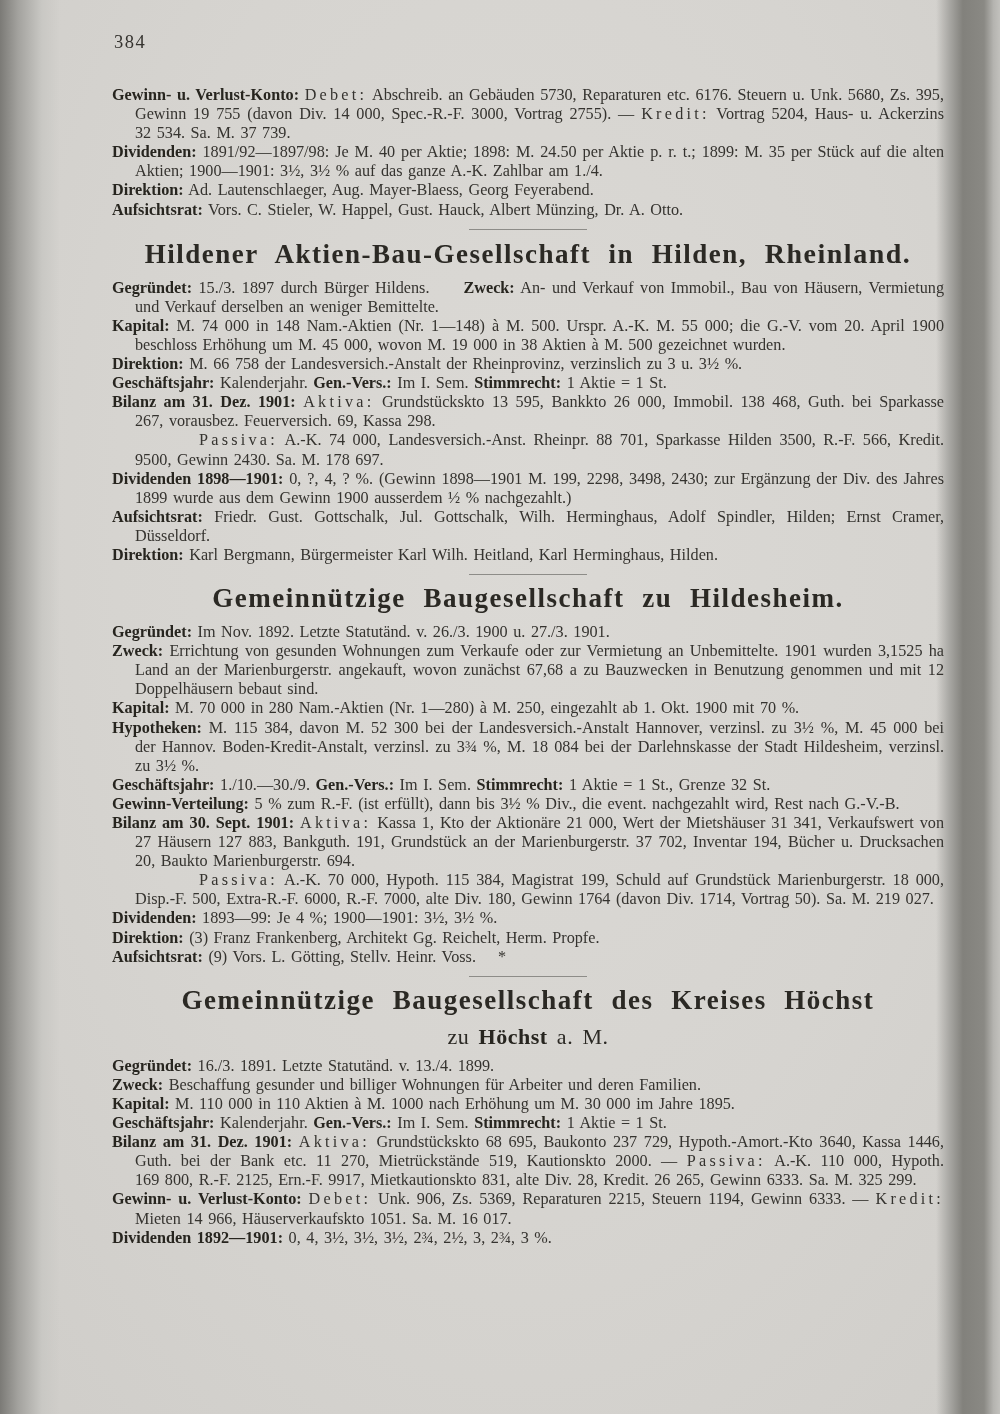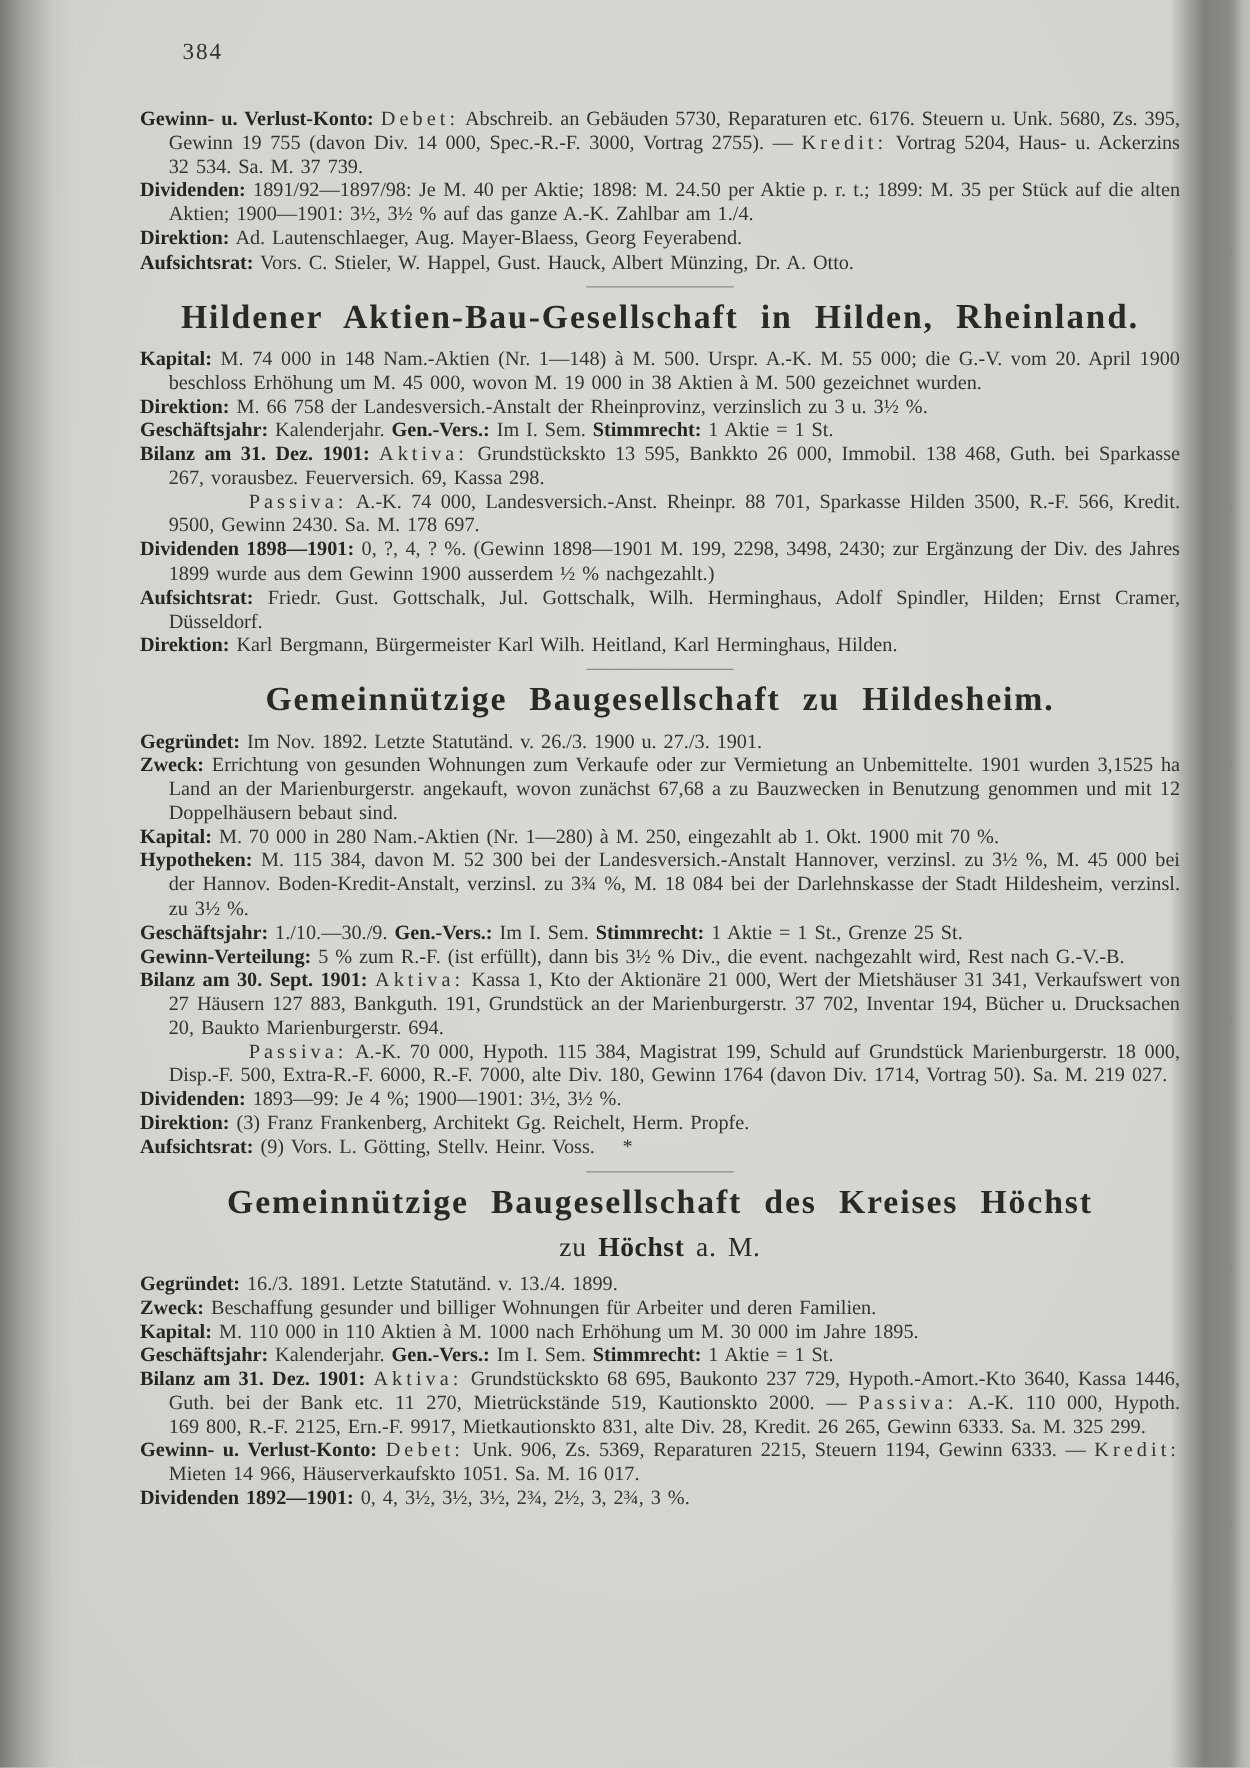--- a/index.html
+++ b/index.html
@@ -11,21 +11,21 @@
   }
   .scan-root { position:absolute; inset:0;
     background:radial-gradient(ellipse at 52% 38%, #dbd9d5 0%, #d6d4d0 55%, #cfcdc9 100%);
   }
   .edge { position:absolute; top:0; bottom:0; pointer-events:none; }
   .edge-left { left:0; width:60px;
     background:linear-gradient(90deg,#7b7a76 0%,#a3a29e 30%,#c9c8c4 70%,rgba(215,213,209,0) 100%); }
   .edge-right { right:0; width:64px;
     background:linear-gradient(90deg, rgba(215,213,209,0) 0%, #aaa9a5 20%, #82817c 42%, #8a8984 75%, #b5b4b0 90%, #c2c1bd 100%); }
   .content { position:absolute; left:112px; top:32px; width:832px; }
-  .page-head { position:relative; height:24px; font-size:17px; letter-spacing:0.4px;margin-left:32px; }
+  .page-head { position:relative; height:24px; font-size:17px; letter-spacing:0.4px; }
   .page-num { position:absolute; left:2px; top:0; font-size:18.5px; letter-spacing:1.5px; }
   .page-title { display:block; text-align:center; }
   #sections { margin-top:30px; }
   p { margin:0; text-align:justify; font-size:16.2px; line-height:19.1px; word-spacing:1.5px; }
   p.hang { padding-left:23px; text-indent:-23px;font-family:Liberation Serif, serif; }
   p.inset { text-indent:64px; }
   .b { font-weight:bold; color:#27251f; }
   .sp { letter-spacing:0.2em; }
   .gap { display:inline-block; height:1px; }
   .divider { width:118px; border-top:1.5px solid #8d8c88; margin:9px auto 7px auto; }
@@ -47,35 +47,36 @@
     <div class="page-head">
       <span class="page-num">384</span>
     </div>
     <div id="sections">
         <p class="hang"><span class="b">Gewinn- u. Verlust-Konto:</span><span> </span><span class="sp">Debet:</span><span> Abschreib. an Gebäuden 5730, Reparaturen etc. 6176. Steuern u. Unk. 5680, Zs. 395, Gewinn 19&nbsp;755 (davon Div. 14&nbsp;000, Spec.-R.-F. 3000, Vortrag 2755). — </span><span class="sp">Kredit:</span><span> Vortrag 5204, Haus- u. Ackerzins 32&nbsp;534.  Sa. M. 37&nbsp;739.</span></p>
         <p class="hang"><span class="b">Dividenden:</span><span> 1891/92—1897/98: Je M. 40 per Aktie; 1898: M. 24.50 per Aktie p. r. t.; 1899: M. 35 per Stück auf die alten Aktien; 1900—1901: 3½, 3½&nbsp;% auf das ganze A.-K.  Zahlbar am 1./4.</span></p>
         <p class="hang"><span class="b">Direktion:</span><span> Ad. Lautenschlaeger, Aug. Mayer-Blaess, Georg Feyerabend.</span></p>
         <p class="hang"><span class="b">Aufsichtsrat:</span><span> Vors. C. Stieler, W. Happel, Gust. Hauck, Albert Münzing, Dr. A. Otto.</span></p>
         <div class="divider"></div>
         <div class="heading"><span>Hildener Aktien-Bau-Gesellschaft in Hilden, </span><span class="small">Rheinland.</span></div>
+        <p class="hang"><span class="b">Gegründet:</span><span> 15./3. 1897 durch Bürger Hildens.</span><span class="gap" style="width: 34px;"></span><span class="b">Zweck:</span><span> An- und Verkauf von Immobil., Bau von Häusern, Vermietung und Verkauf derselben an weniger Bemittelte.</span></p>
         <p class="hang"><span class="b">Kapital:</span><span> M. 74&nbsp;000 in 148 Nam.-Aktien (Nr. 1—148) à M. 500.  Urspr. A.-K. M. 55&nbsp;000; die G.-V. vom 20. April 1900 beschloss Erhöhung um M. 45&nbsp;000, wovon M. 19&nbsp;000 in 38 Aktien à M. 500 gezeichnet wurden.</span></p>
         <p class="hang"><span class="b">Direktion:</span><span> M. 66&nbsp;758 der Landesversich.-Anstalt der Rheinprovinz, verzinslich zu 3 u. 3½&nbsp;%.</span></p>
         <p class="hang"><span class="b">Geschäftsjahr:</span><span> Kalenderjahr.  </span><span class="b">Gen.-Vers.:</span><span> Im I. Sem.  </span><span class="b">Stimmrecht:</span><span> 1 Aktie = 1 St.</span></p>
         <p class="hang"><span class="b">Bilanz am 31. Dez. 1901:</span><span> </span><span class="sp">Aktiva:</span><span> Grundstückskto 13&nbsp;595, Bankkto 26&nbsp;000, Immobil. 138&nbsp;468, Guth. bei Sparkasse 267, vorausbez. Feuerversich. 69, Kassa 298.</span></p>
         <p class="hang inset"><span class="sp">Passiva:</span><span> A.-K. 74&nbsp;000, Landesversich.-Anst. Rheinpr. 88&nbsp;701, Sparkasse Hilden 3500, R.-F. 566, Kredit. 9500, Gewinn 2430.  Sa. M. 178&nbsp;697.</span></p>
         <p class="hang"><span class="b">Dividenden 1898—1901:</span><span> 0, ?, 4, ?&nbsp;%.  (Gewinn 1898—1901 M. 199, 2298, 3498, 2430; zur Ergänzung der Div. des Jahres 1899 wurde aus dem Gewinn 1900 ausserdem ½&nbsp;% nachgezahlt.)</span></p>
         <p class="hang"><span class="b">Aufsichtsrat:</span><span> Friedr. Gust. Gottschalk, Jul. Gottschalk, Wilh. Herminghaus, Adolf Spindler, Hilden; Ernst Cramer, Düsseldorf.</span></p>
         <p class="hang"><span class="b">Direktion:</span><span> Karl Bergmann, Bürgermeister Karl Wilh. Heitland, Karl Herminghaus, Hilden.</span></p>
         <div class="divider"></div>
         <div class="heading"><span>Gemeinnützige Baugesellschaft zu Hildesheim.</span></div>
         <p class="hang"><span class="b">Gegründet:</span><span> Im Nov. 1892.  Letzte Statutänd. v. 26./3. 1900 u. 27./3. 1901.</span></p>
         <p class="hang"><span class="b">Zweck:</span><span> Errichtung von gesunden Wohnungen zum Verkaufe oder zur Vermietung an Unbemittelte.  1901 wurden 3,1525 ha Land an der Marienburgerstr. angekauft, wovon zunächst 67,68 a zu Bauzwecken in Benutzung genommen und mit 12 Doppelhäusern bebaut sind.</span></p>
         <p class="hang"><span class="b">Kapital:</span><span> M. 70&nbsp;000 in 280 Nam.-Aktien (Nr. 1—280) à M. 250, eingezahlt ab 1. Okt. 1900 mit 70&nbsp;%.</span></p>
         <p class="hang"><span class="b">Hypotheken:</span><span> M. 115&nbsp;384, davon M. 52&nbsp;300 bei der Landesversich.-Anstalt Hannover, verzinsl. zu 3½&nbsp;%, M. 45&nbsp;000 bei der Hannov. Boden-Kredit-Anstalt, verzinsl. zu 3¾&nbsp;%, M. 18&nbsp;084 bei der Darlehnskasse der Stadt Hildesheim, verzinsl. zu 3½&nbsp;%.</span></p>
-        <p class="hang"><span class="b">Geschäftsjahr:</span><span> 1./10.—30./9.  </span><span class="b">Gen.-Vers.:</span><span> Im I. Sem.  </span><span class="b">Stimmrecht:</span><span> 1 Aktie = 1 St., Grenze 25 St.</span></p>
+        <p class="hang"><span class="b">Geschäftsjahr:</span><span> 1./10.—30./9.  </span><span class="b">Gen.-Vers.:</span><span> Im I. Sem.  </span><span class="b">Stimmrecht:</span><span> 1 Aktie = 1 St., Grenze 32 St.</span></p>
         <p class="hang"><span class="b">Gewinn-Verteilung:</span><span> 5&nbsp;% zum R.-F. (ist erfüllt), dann bis 3½&nbsp;% Div., die event. nachgezahlt wird, Rest nach G.-V.-B.</span></p>
         <p class="hang"><span class="b">Bilanz am 30. Sept. 1901:</span><span> </span><span class="sp">Aktiva:</span><span> Kassa 1, Kto der Aktionäre 21&nbsp;000, Wert der Mietshäuser 31&nbsp;341, Verkaufswert von 27 Häusern 127&nbsp;883, Bankguth. 191, Grundstück an der Marienburgerstr. 37&nbsp;702, Inventar 194, Bücher u. Drucksachen 20, Baukto Marienburgerstr. 694.</span></p>
         <p class="hang inset"><span class="sp">Passiva:</span><span> A.-K. 70&nbsp;000, Hypoth. 115&nbsp;384, Magistrat 199, Schuld auf Grundstück Marienburgerstr. 18&nbsp;000, Disp.-F. 500, Extra-R.-F. 6000, R.-F. 7000, alte Div. 180, Gewinn 1764 (davon Div. 1714, Vortrag 50).  Sa. M. 219&nbsp;027.</span></p>
         <p class="hang"><span class="b">Dividenden:</span><span> 1893—99: Je 4&nbsp;%; 1900—1901: 3½, 3½&nbsp;%.</span></p>
         <p class="hang"><span class="b">Direktion:</span><span> (3) Franz Frankenberg, Architekt Gg. Reichelt, Herm. Propfe.</span></p>
         <p class="hang"><span class="b">Aufsichtsrat:</span><span> (9) Vors. L. Götting, Stellv. Heinr. Voss.</span><span class="gap" style="width: 22px;"></span><span>*</span></p>
         <div class="divider"></div>
         <div class="heading"><span>Gemeinnützige Baugesellschaft des Kreises Höchst</span></div>
         <div class="heading sub"><span>zu </span><span class="b">Höchst</span><span> a. M.</span></div>
         <p class="hang"><span class="b">Gegründet:</span><span> 16./3. 1891.  Letzte Statutänd. v. 13./4. 1899.</span></p>

